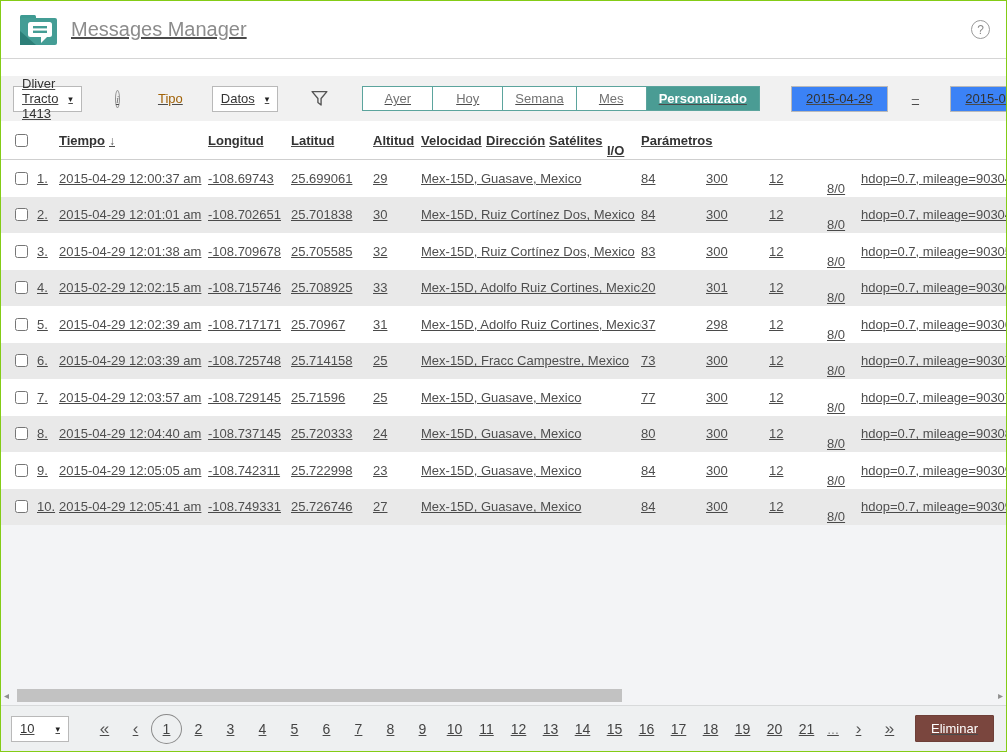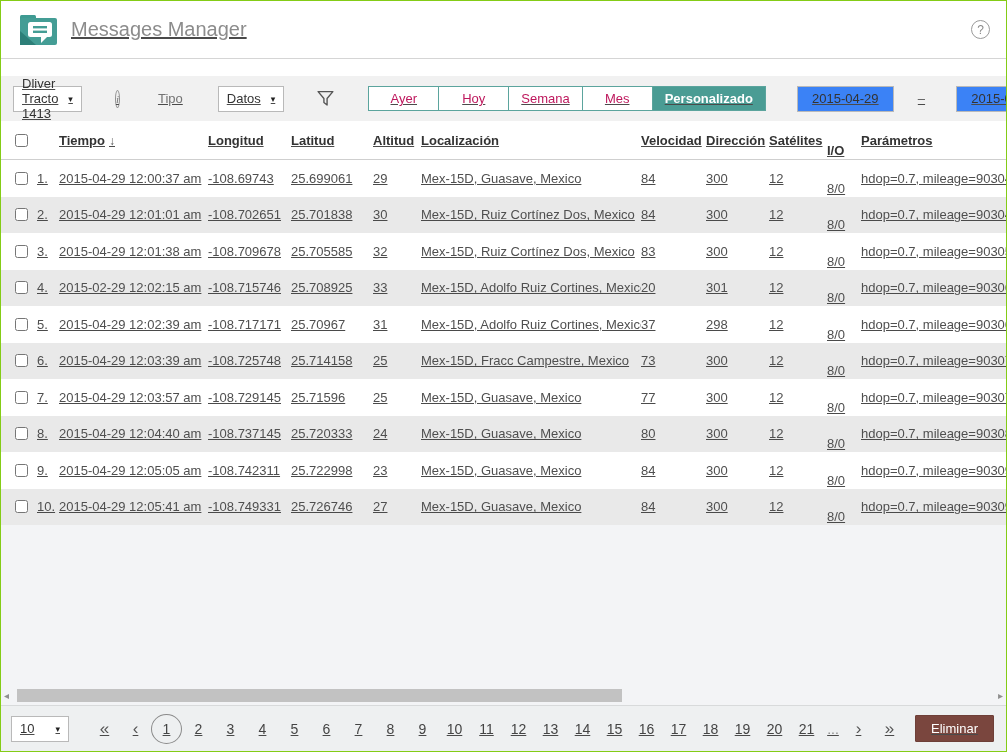--- a/index.html
+++ b/index.html
@@ -36,26 +36,26 @@
     padding:0 8px; font-size:13px; color:#333; cursor:default;
   }
   .select-box .arrow { font-size:9px; color:#222; margin-left:10px; }
   .device-select { width:141px; }
   .type-select { width:77px; }
   .info-icon {
     width:18px; height:18px; border:1px solid #8f8f8f; border-radius:50%;
     color:#777; font-size:11px; font-style:italic; font-family:"Liberation Serif","DejaVu Serif",serif;
     display:flex; align-items:center; justify-content:center; margin-left:13px;
   }
-  .tipo-label { font-size:13px; color:#737373; margin:0 15px 0 18px; }
+  .tipo-label { font-size:13px; color:#a16207; margin:0 9px 0 18px; }
   .funnel { margin-left:12px; display:flex; align-items:center; }
   .range-group { display:flex; margin-left:14px; }
   .range-btn {
     min-width:71px; height:25px; background:#fff; border:1px solid #5ba49d;
-    color:#be185d; font-size:13px; display:flex; align-items:center; justify-content:center;
+    color:#737373; font-size:13px; display:flex; align-items:center; justify-content:center;
     margin-left:-1px; padding:0 12px; cursor:pointer;
   }
   .range-btn.active { background:#4a9c94; color:#fff; font-weight:bold; }
   .date-input {
     width:97px; height:26px; border:1px solid #b9b9b9; background:#3b82f6;
     text-align:center; font-size:13px; color:#333; margin-left:11px;
     font-family:"Liberation Sans","DejaVu Sans",sans-serif;
   }
   .date-sep { color:#555; margin-left:4px; font-size:13px; }
   .ok-btn {
@@ -175,21 +175,20 @@
 
   <div class="thead">
     <span class="col-cb">
       <input type="checkbox" style="">
     </span>
     <span class="col-num"></span>
     <span class="col-tiempo"><span>Tiempo</span><span class="sort-arrow">↓</span></span>
     <span class="col-lon">Longitud</span>
     <span class="col-lat">Latitud</span>
     <span class="col-alt">Altitud</span>
-    <span class="col-loc">Localización</span>
     <span class="col-vel">Velocidad</span>
     <span class="col-dir">Dirección</span>
     <span class="col-sat">Satélites</span>
     <span class="col-io">I/O</span>
     <span class="col-par">Parámetros</span>
   </div>
 
   <div class="rows">
 
       <div class="row">

